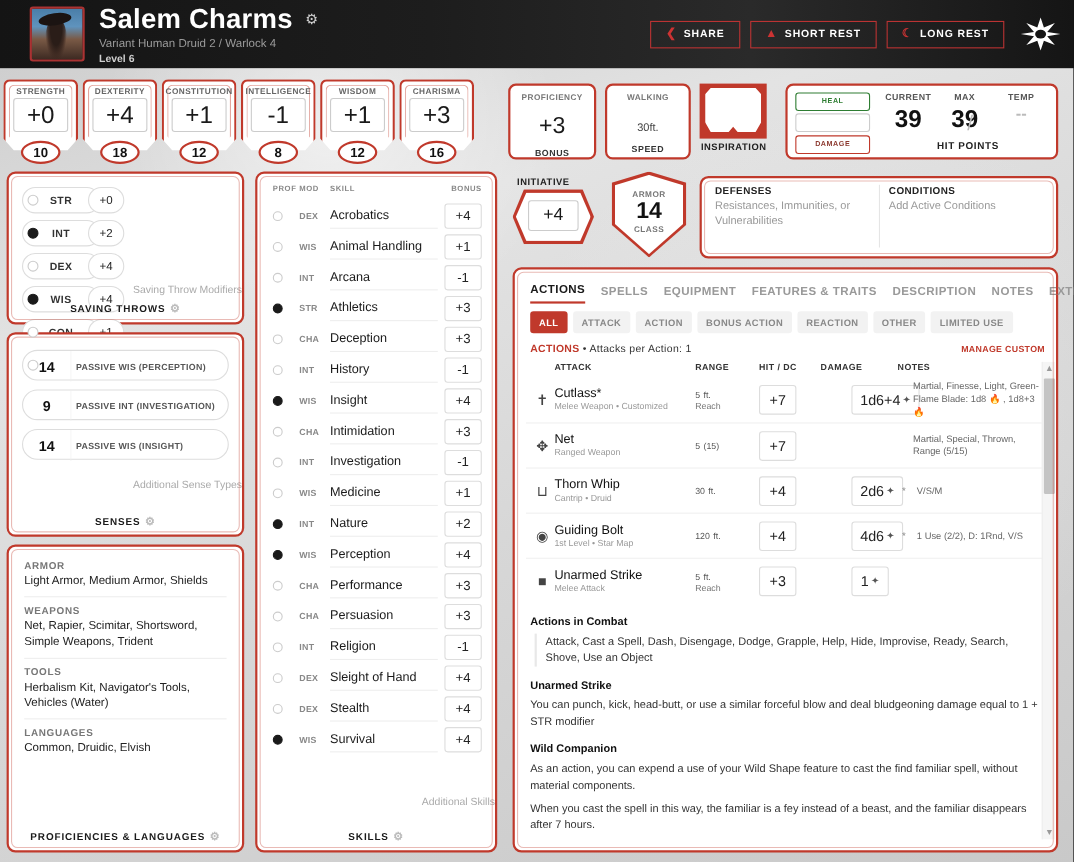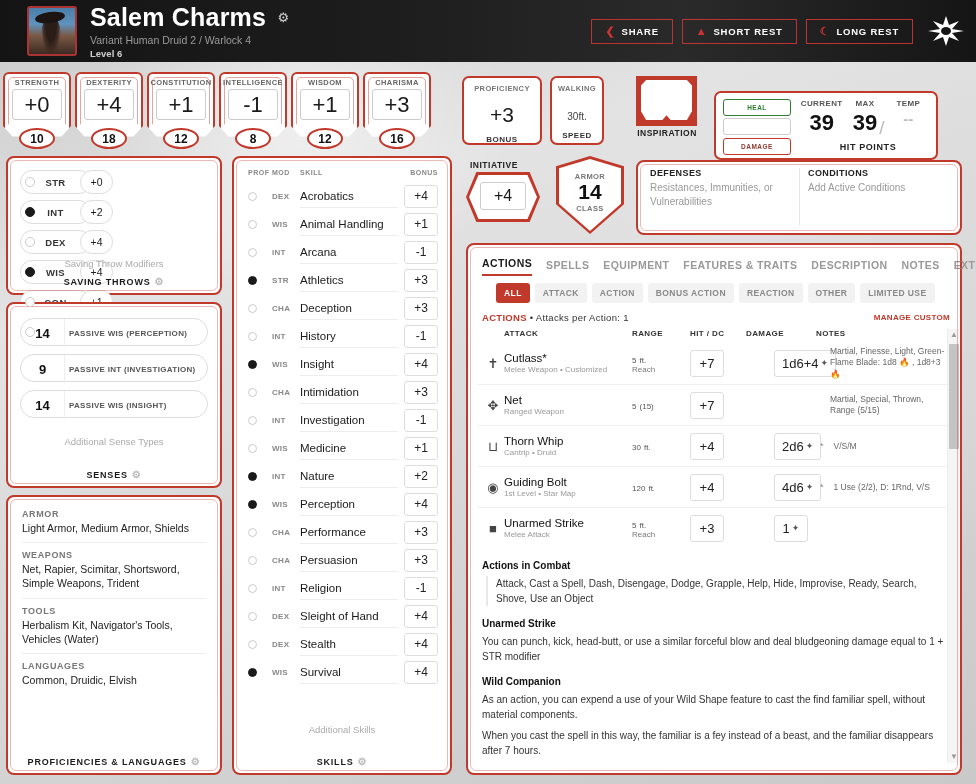--- a/index.html
+++ b/index.html
@@ -77,54 +77,54 @@
     display:flex; align-items:center; justify-content:center;
     font-size:12px; font-weight:bold; color:#111;
   }
 
   
   .minibox { position:absolute; border:2px solid #c0392b; border-radius:7px; background:#fff; }
   .mb-label { text-align:center; font-size:7.5px; font-weight:bold; color:#777; letter-spacing:.4px;}
   .prof-box { left:462px; top:76px; width:80px; height:69px; }
   .prof-val { text-align:center; font-size:21px; color:#1a1a1a; margin-top:10px; }
   .prof-bot { text-align:center; font-size:8px; font-weight:bold; color:#333; letter-spacing:.5px; margin-top:8px;}
-  .speed-box { left:550px; top:76px; width:54px; height:69px;}
+  .speed-box { left:550px; top:76px; width:78px; height:69px;}
   .speed-val { text-align:center; margin-top:8px; font-size:21px; color:#1a1a1a; font-weight:bold;}
   .speed-val span { font-size:10px; font-weight:normal; color:#444; }
   .speed-bot { text-align:center; font-size:8px; font-weight:bold; color:#333; letter-spacing:.5px; margin-top:6px;}
 
   .insp { position:absolute; left:636px; top:76px; width:61px; height:50px;
     background:#c0392b; }
   .insp-in { position:absolute; left:5px; top:4px; right:5px; bottom:6px; background:#fff;
     clip-path: polygon(0 14%,10% 0,90% 0,100% 14%,100% 78%,90% 100%,58% 100%,50% 88%,42% 100%,10% 100%,0 78%);}
   .insp-lab { position:absolute; left:620px; top:128px; width:94px; text-align:center;
     font-size:8.5px; font-weight:bold; color:#222; letter-spacing:.5px;}
 
-  .hp-box { left:714px; top:91px; width:224px; height:69px;}
+  .hp-box { left:714px; top:76px; width:248px; height:69px;}
   .hp-btn { position:absolute; left:7px; width:68px; height:17px; border:1px solid #c0392b; border-radius:3px;
     background:#fff; font-size:6.5px; font-weight:bold; letter-spacing:.5px; display:flex; align-items:center; justify-content:center;}
   .hp-heal { top:6px; color:#2e7d32; border-color:#2e7d32; }
   .hp-input { position:absolute; left:7px; top:25px; width:68px; height:17px; border:1px solid #ccc; border-radius:3px; background:#fff;}
   .hp-dmg { top:45px; color:#8d3a30; }
   .hp-cols { position:absolute; left:84px; top:6px; right:6px; display:flex; }
   .hp-col { flex:1; text-align:center;}
   .hp-col .lbl { font-size:8px; font-weight:bold; color:#555; letter-spacing:.4px;}
   .hp-col .val { font-size:22px; font-weight:bold; color:#111; margin-top:2px;}
   .hp-col .val.dash { color:#bbb; font-size:15px; }
   .hp-slash { position:absolute; left:0; right:0; top:24px; text-align:center; font-size:19px; color:#bbb;}
   .hp-bot { position:absolute; left:84px; right:0; bottom:6px; text-align:center; font-size:9px; font-weight:bold; color:#222; letter-spacing:.6px;}
 
   
   .panel { position:absolute; background:#fff; border:2px solid #c0392b; border-radius:8px; }
   .panel::after{ content:""; position:absolute; left:2px; top:2px; right:2px; bottom:2px;
     border:1px solid rgba(192,57,43,.35); border-radius:6px; pointer-events:none;}
   .panel-title { position:absolute; left:0; right:0; bottom:6px; text-align:center;
     font-size:9px; font-weight:bold; color:#1a1a1a; letter-spacing:.8px;}
   .panel-title .g { color:#bbb; margin-left:4px; font-size:10px;}
-  .panel-hint { text-align:center; font-size:9.5px; color:#aaa; }
+  .panel-hint { text-align:right; font-size:9.5px; color:#aaa; }
 
   
   .p-saves { left:6px; top:156px; width:216px; height:139px; }
   .st-grid { position:absolute; left:12px; top:12px; right:12px; display:flex; flex-wrap:wrap; gap:6px 8px;}
   .st-item { width:93px; height:24px; position:relative; }
   .st-pill { position:absolute; left:0; top:0; width:71px; height:24px; border:1px solid #ddd; border-radius:12px;
     background:#fff; display:flex; align-items:center; justify-content:center;
     font-size:9.5px; font-weight:bold; color:#333; letter-spacing:.4px;}
   .st-dot { position:absolute; left:5px; top:7px; width:10px; height:10px; border-radius:50%;
     border:1px solid #ccc; background:#fff; z-index:2;}
@@ -183,21 +183,21 @@
   .def-col.a { left:12px; width:150px; border-right:1px solid #e5e5e5;}
   .def-col.b { left:170px; right:10px;}
   .def-h { font-size:9px; font-weight:bold; color:#222; letter-spacing:.4px;}
   .def-p { font-size:10px; color:#999; line-height:1.35; margin-top:3px;}
 
   
   .p-main { left:466px; top:243px; width:496px; height:532px;}
   .tabs { position:absolute; left:14px; top:12px; right:10px; display:flex; gap:14px; align-items:flex-end;}
   .tab { font-size:10.5px; font-weight:bold; color:#999; letter-spacing:.4px; padding-bottom:5px; cursor:pointer; white-space:nowrap;}
   .tab.active { color:#1a1a1a; border-bottom:2px solid #c0392b;}
-  .filters { position:absolute; left:28px; top:38px; right:10px; display:flex; gap:5px;}
+  .filters { position:absolute; left:14px; top:38px; right:10px; display:flex; gap:5px;}
   .filt { font-size:8.5px; font-weight:bold; color:#888; letter-spacing:.4px; background:#f2f2f2; border-radius:3px; padding:5px 8px; cursor:pointer;}
   .filt.on { background:#c0392b; color:#fff;}
   .sub { position:absolute; left:14px; top:67px; right:10px; display:flex; align-items:center;}
   .sub-l { font-size:9.5px; color:#c0392b; font-weight:bold; letter-spacing:.3px;}
   .sub-l b { color:#333; font-weight:normal; }
   .sub-r { margin-left:auto; font-size:8px; font-weight:bold; color:#c0392b; letter-spacing:.3px; cursor:pointer;}
 
   .scrollwrap { position:absolute; left:10px; top:84px; right:8px; bottom:8px; overflow:hidden;}
   .scrollbar { position:absolute; right:1px; top:84px; bottom:10px; width:12px; background:#f5f5f5; border-left:1px solid #eee;}
   .sb-arrow { position:absolute; left:0; width:12px; height:12px; color:#999; font-size:8px; text-align:center; line-height:12px; cursor:pointer;}

